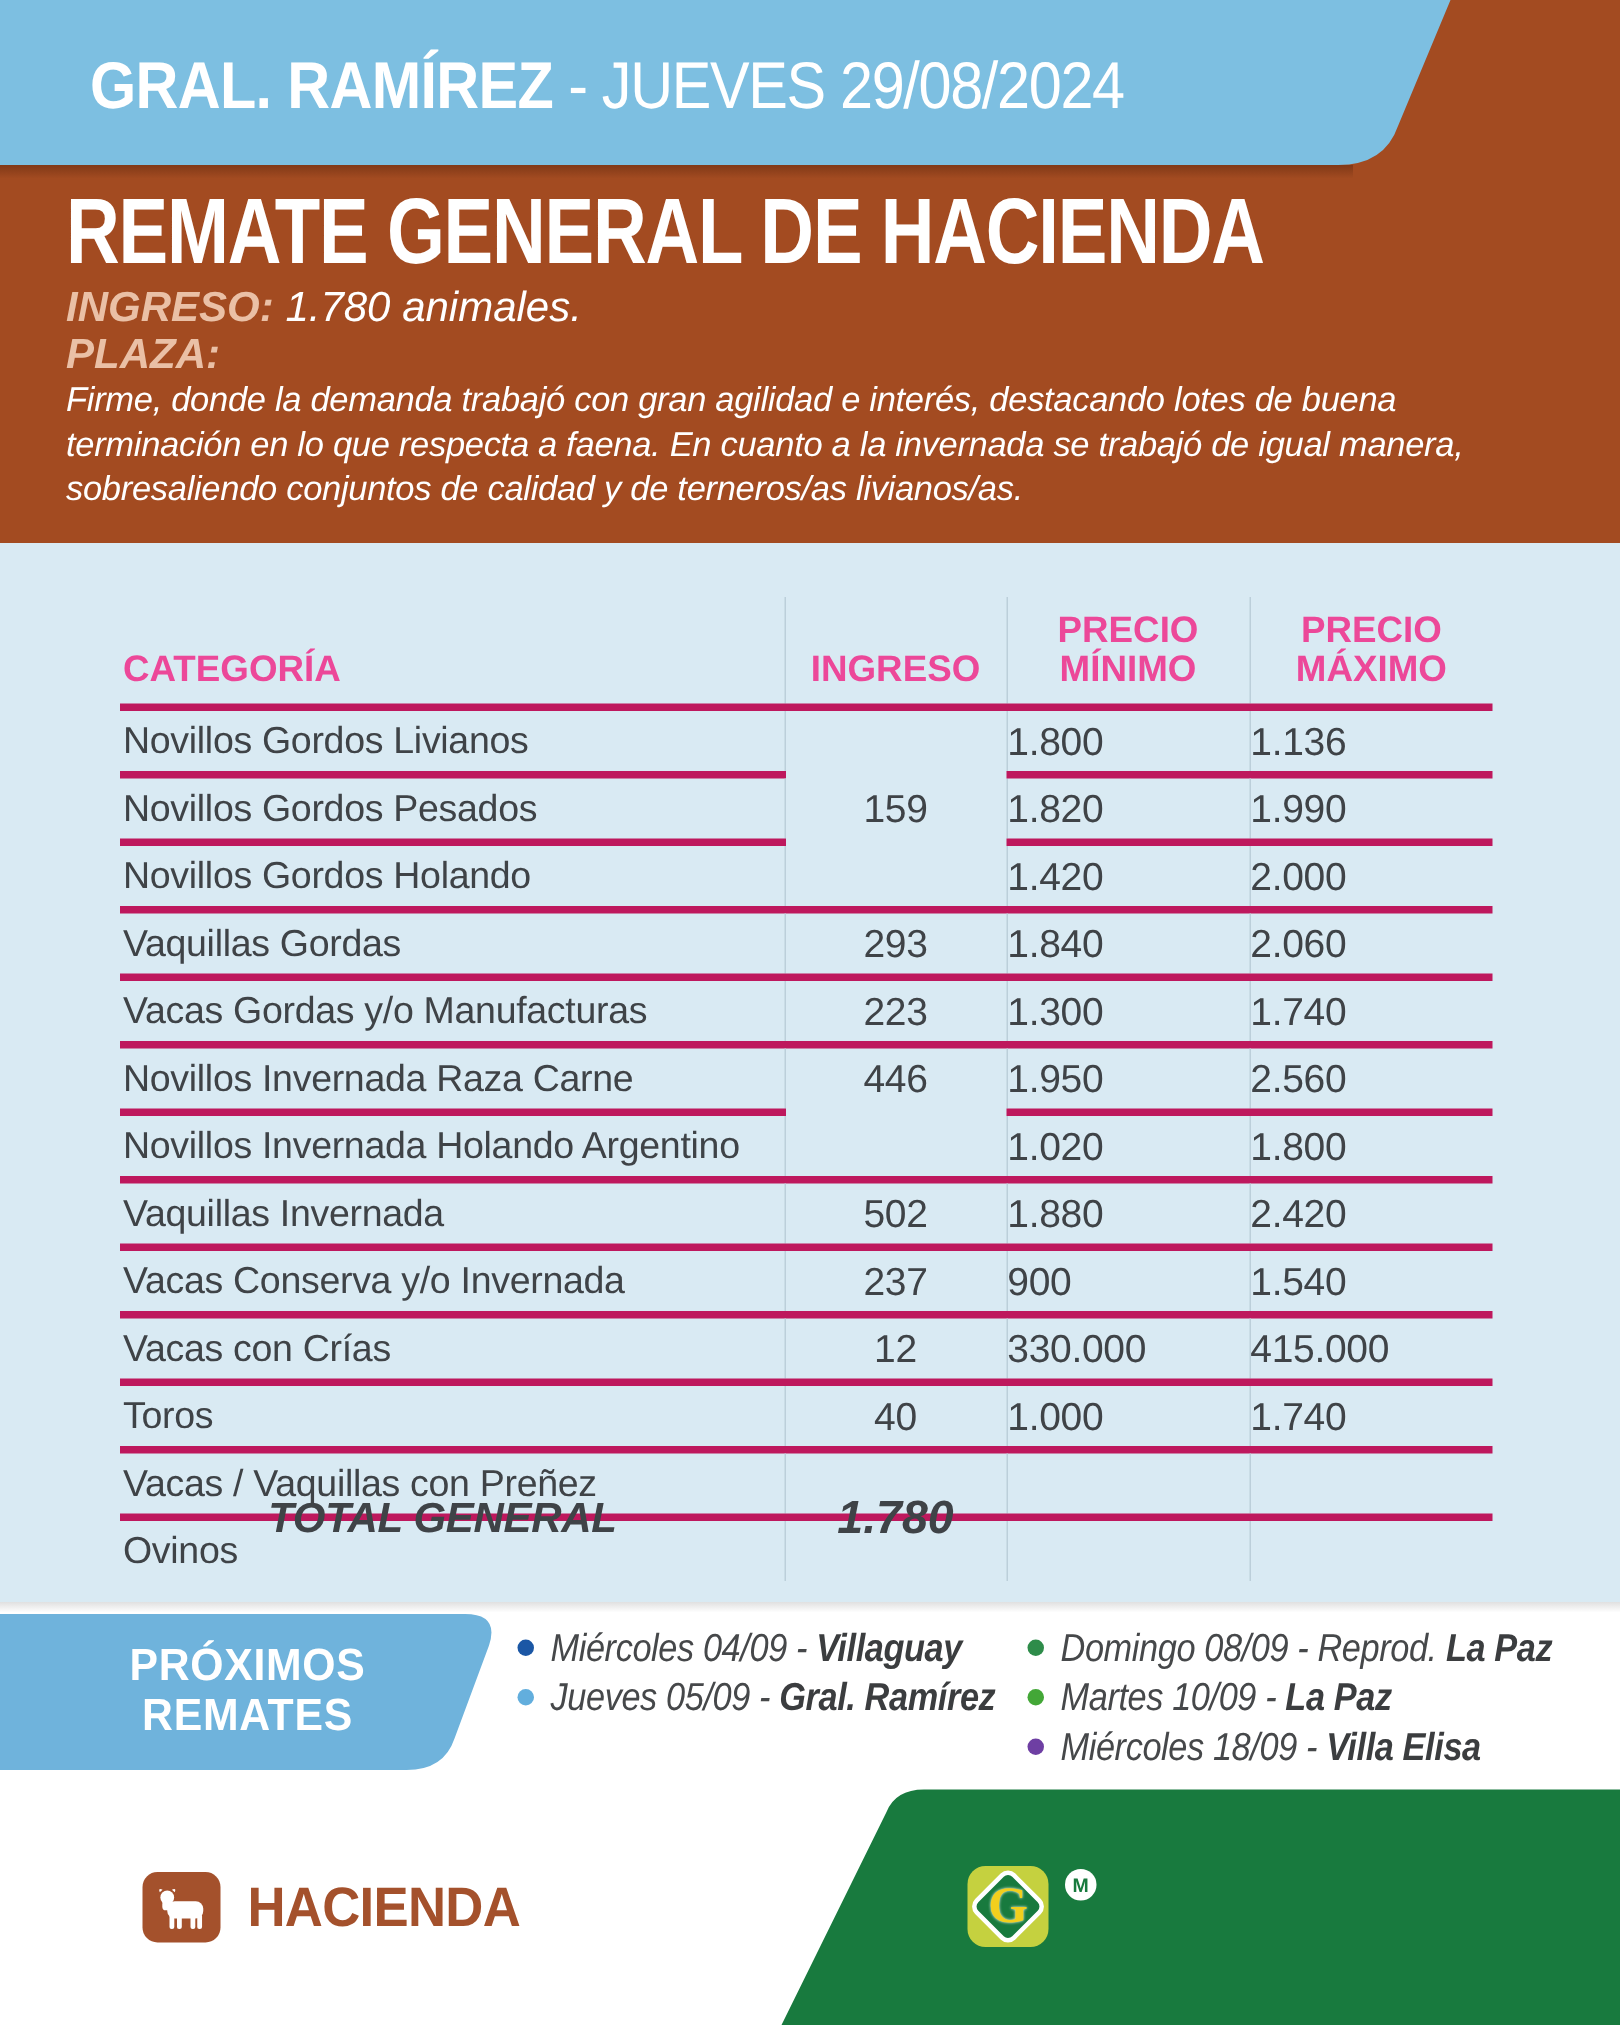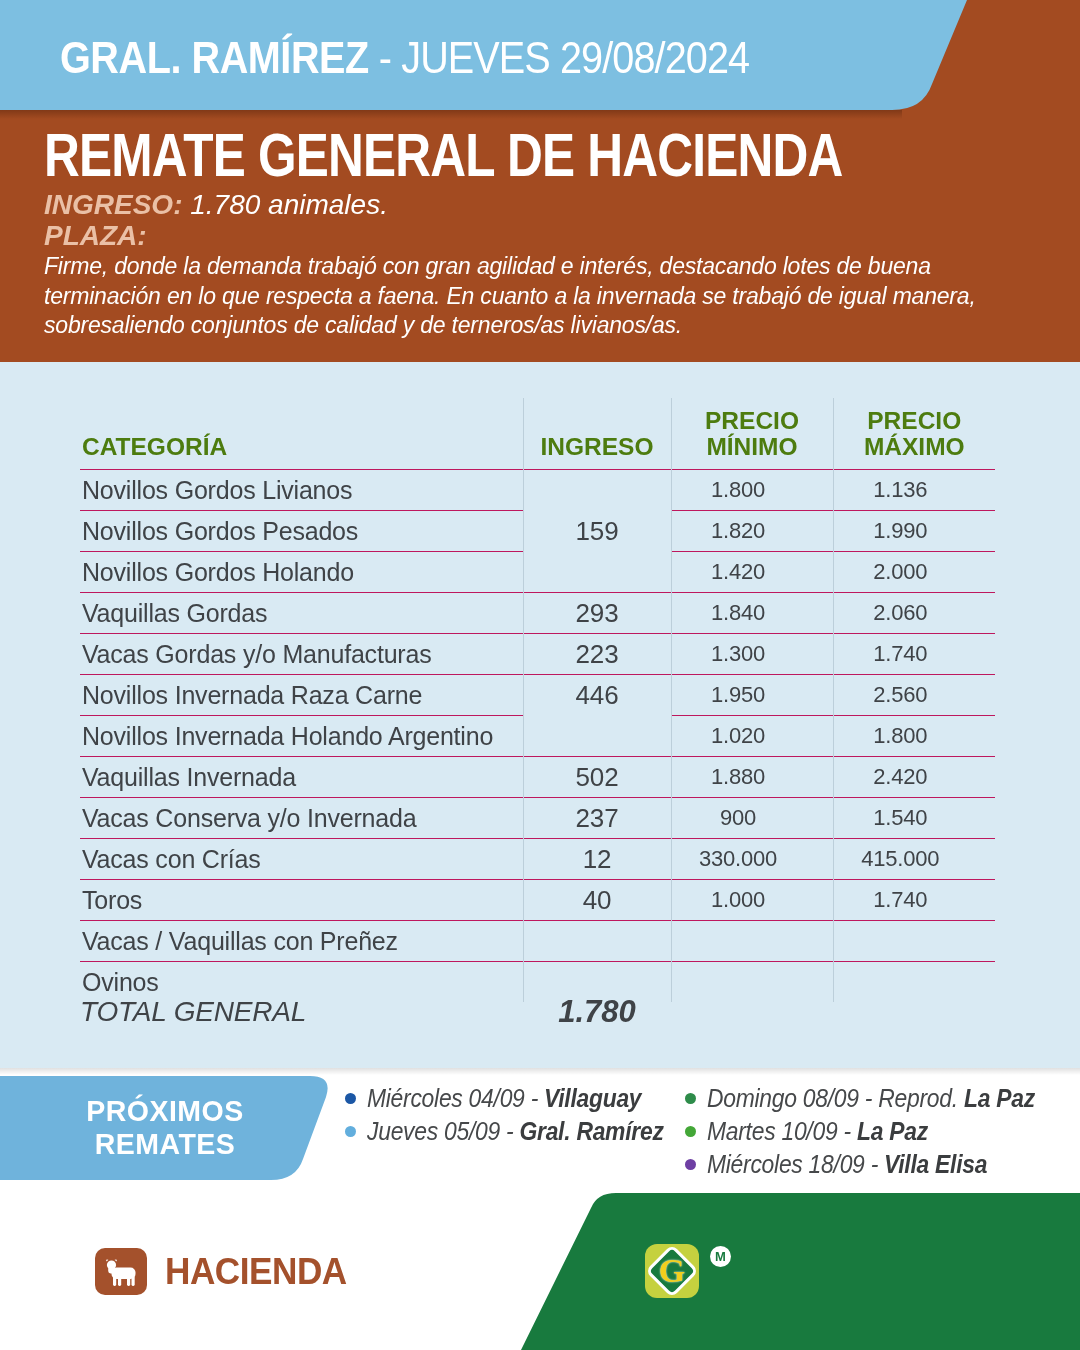--- a/index.html
+++ b/index.html
@@ -27,34 +27,34 @@
   .label-tan{color:#eac0a6;font-weight:bold;}
   .ingreso-line .val{color:#fff;}
   .plaza-label{left:44px;top:222px;font-size:28px;line-height:1;font-style:italic;}
   .plaza-par{left:44px;top:252px;width:1008px;color:#fff;font-size:23px;line-height:29.5px;
       font-style:italic;letter-spacing:-.2px;}
 
   
   .price-table{left:80px;top:398px;width:915px;border-collapse:collapse;table-layout:fixed;}
   .price-table col.c1{width:443px;} .price-table col.c2{width:148px;}
   .price-table col.c3{width:162px;} .price-table col.c4{width:162px;}
-  .price-table th{height:62px;vertical-align:bottom;padding:0 0 9px 0;color:#4d7c0f;
+  .price-table th{height:62px;vertical-align:bottom;padding:0 0 9px 0;color:#ec4899;
       font-size:24.5px;font-weight:bold;line-height:1.06;}
   .price-table th.categoria{text-align:left;padding-left:2px;}
   .price-table th.ingreso,.price-table th.min,.price-table th.max{text-align:center;}
   .price-table th.ingreso,.price-table th.min,.price-table th.max,
   .price-table td.ingreso,.price-table td.min,.price-table td.max{border-left:1px solid #bccfda;}
-  .price-table td{height:40px;border-top:1px solid #be185d;color:#3f4347;font-size:25px;
+  .price-table td{height:40px;border-top:5px solid #be185d;color:#3f4347;font-size:25px;
       letter-spacing:-.2px;padding:0;}
   .price-table td.categoria{text-align:left;padding-left:2px;}
   .price-table td.ingreso{text-align:center;font-size:26px;}
-  .price-table td.min,.price-table td.max{text-align:center;padding-right:28px;font-size:22px;}
+  .price-table td.min,.price-table td.max{text-align:left;padding-right:28px;font-size:26px;}
   .price-table td.vtop{vertical-align:top;line-height:40px;}
-  .total-label{left:80px;top:996px;width:430px;text-align:left;color:#3f4347;font-size:28px;
-      font-weight:normal;font-style:italic;letter-spacing:-.2px;}
+  .total-label{left:80px;top:996px;width:430px;text-align:center;color:#3f4347;font-size:28px;
+      font-weight:bold;font-style:italic;letter-spacing:-.2px;}
   .total-value{left:523px;top:994px;width:148px;text-align:center;color:#3f4347;font-size:31px;
       font-weight:bold;font-style:italic;}
 
   
   .prox-svg{left:0;top:1076px;width:340px;height:106px;}
   .prox-title{left:0;top:1095px;width:330px;text-align:center;color:#fff;font-size:30px;
       font-weight:bold;line-height:32.5px;letter-spacing:.5px;transform:scaleX(.95);}
   .rem-col{display:flex;flex-direction:column;}
   .rem-left{left:345px;top:1082px;}
   .rem-right{left:685px;top:1082px;}

